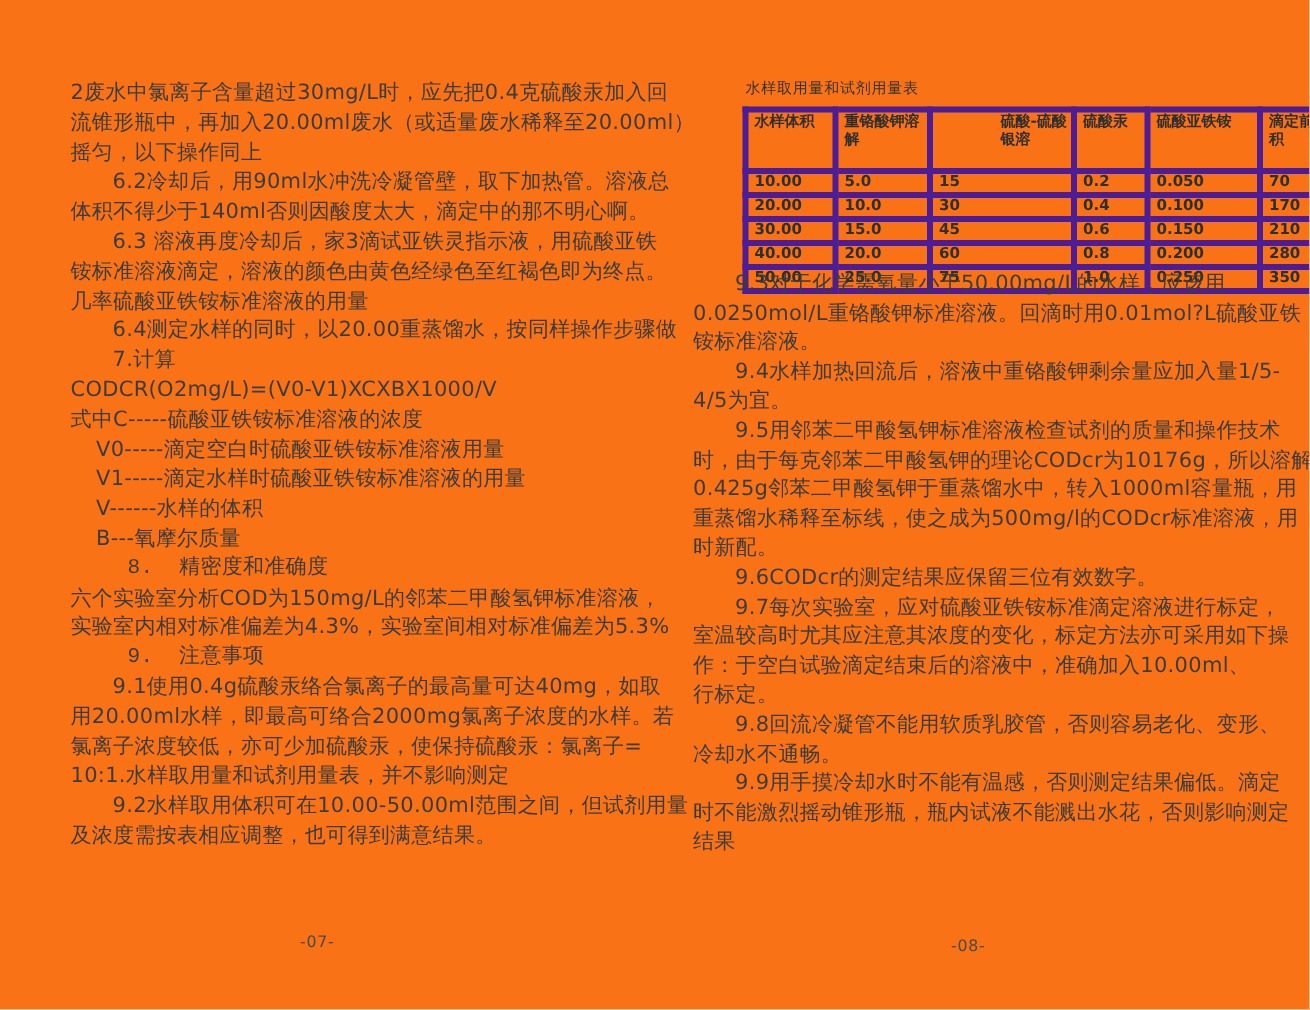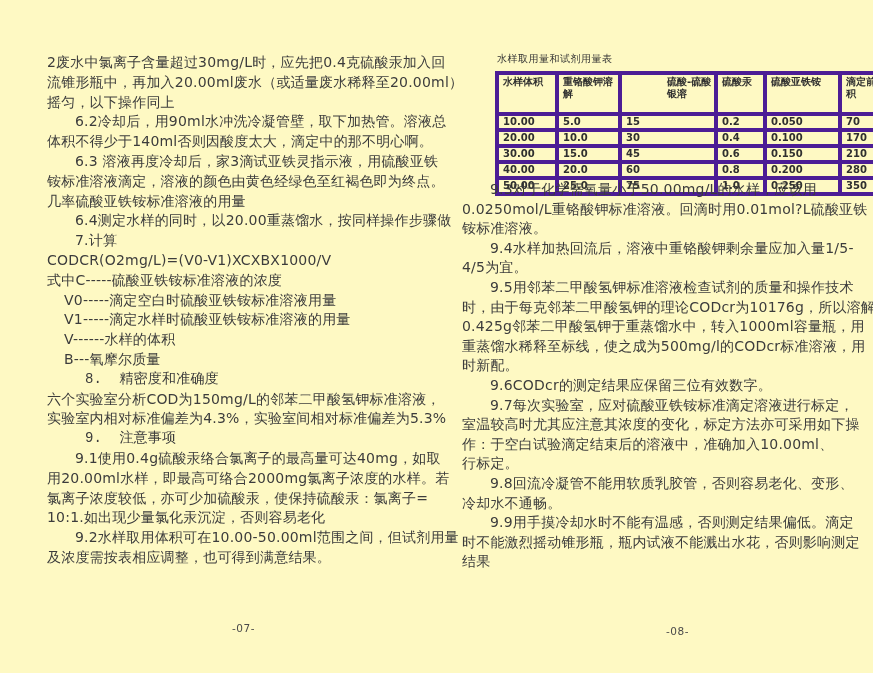--- a/index.html
+++ b/index.html
@@ -5,21 +5,21 @@
   html, body {
     margin: 0;
     padding: 0;
     background: #ffffff;
     font-family: "DejaVu Sans", sans-serif;
   }
   #canvas {
     position: relative;
     width: 873px;
     height: 673px;
-    background: #fef9c3;
+    background: #f97316;
     overflow: hidden;
   }
   .page { position: absolute; top: 0; height: 673px; }
   #page-left  { left: 0;   width: 446px; }
   #page-right { left: 446px; width: 427px; }
 
   .textblock { position: absolute; }
   #left-lines  { left: 47px;  top: 53px;  width: 398px; }
   #right-lines { left: 16px;  top: 180px; width: 400px; }
 
@@ -70,21 +70,20 @@
   #reagent-table td {
     height: 11px;
     line-height: 10.5px;
   }
 
   .pagenum {
     position: absolute;
     font-size: 10.5px;
     color: #4a4a4a;
     letter-spacing: 0.5px;
-    margin-left: 32px;
   }
   #pagenum-left  { left: 200px; top: 622px; }
   #pagenum-right { left: 188px; top: 625px; }
 </style>
 </head>
 <body>
 
 <div id="canvas">
 
   <section class="page" id="page-left">
@@ -105,21 +104,21 @@
         <div class="line indent-1">V1-----滴定水样时硫酸亚铁铵标准溶液的用量</div>
         <div class="line indent-1">V------水样的体积</div>
         <div class="line indent-1">B---氧摩尔质量</div>
         <div class="line indent-3">8.  精密度和准确度</div>
         <div class="line indent-0">六个实验室分析COD为150mg/L的邻苯二甲酸氢钾标准溶液，</div>
         <div class="line indent-0">实验室内相对标准偏差为4.3%，实验室间相对标准偏差为5.3%</div>
         <div class="line indent-3">9.  注意事项</div>
         <div class="line indent-2">9.1使用0.4g硫酸汞络合氯离子的最高量可达40mg，如取</div>
         <div class="line indent-0">用20.00ml水样，即最高可络合2000mg氯离子浓度的水样。若</div>
         <div class="line indent-0">氯离子浓度较低，亦可少加硫酸汞，使保持硫酸汞：氯离子=</div>
-        <div class="line indent-0">10:1.如出现少量氯化汞沉淀，否则容易老化</div>
+        <div class="line indent-0">10:1.水样取用量和试剂用量表，并不影响测定</div>
         <div class="line indent-2">9.2水样取用体积可在10.00-50.00ml范围之间，但试剂用量</div>
         <div class="line indent-0">及浓度需按表相应调整，也可得到满意结果。</div>
       </div>
     <div class="pagenum" id="pagenum-left">-07-</div>
   </section>
 
   <section class="page" id="page-right">
     <div class="table-title">水样取用量和试剂用量表</div>
     <table id="reagent-table">
       <thead>

